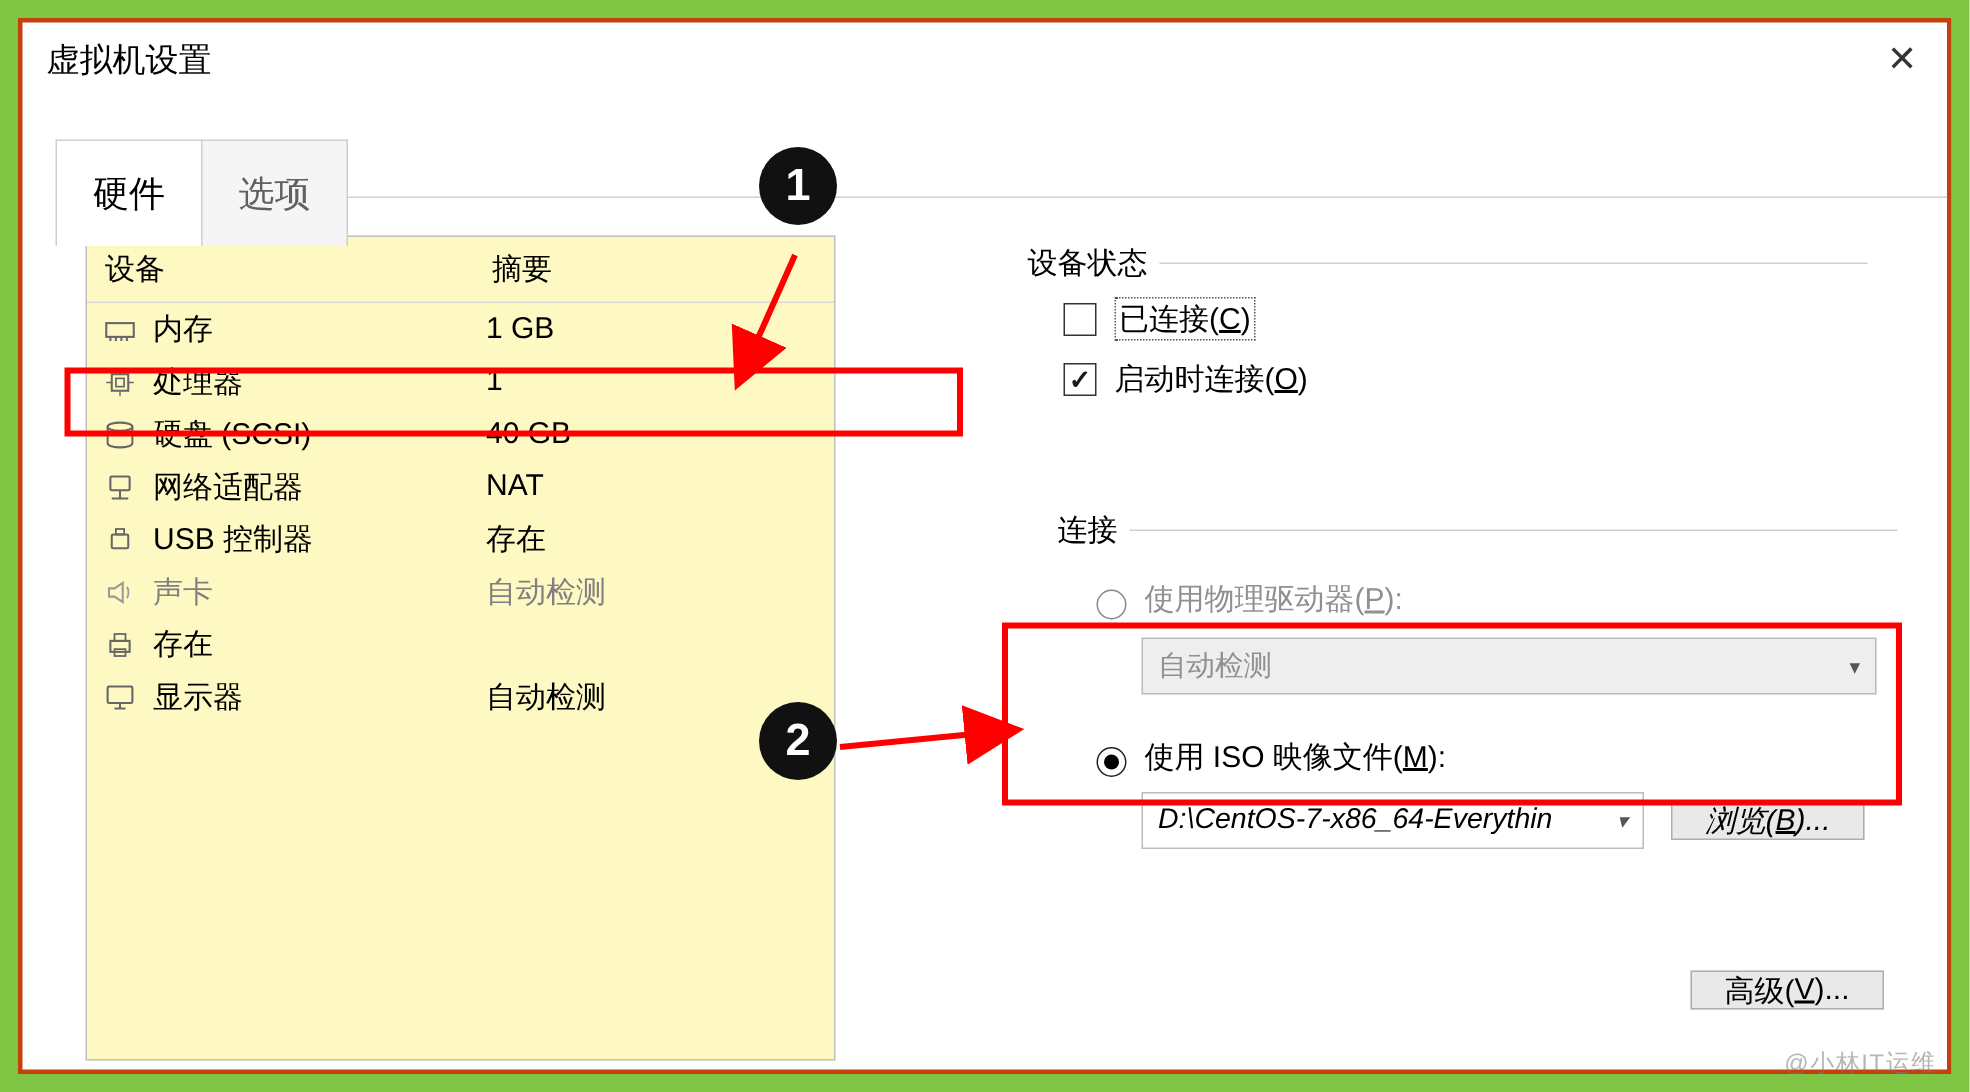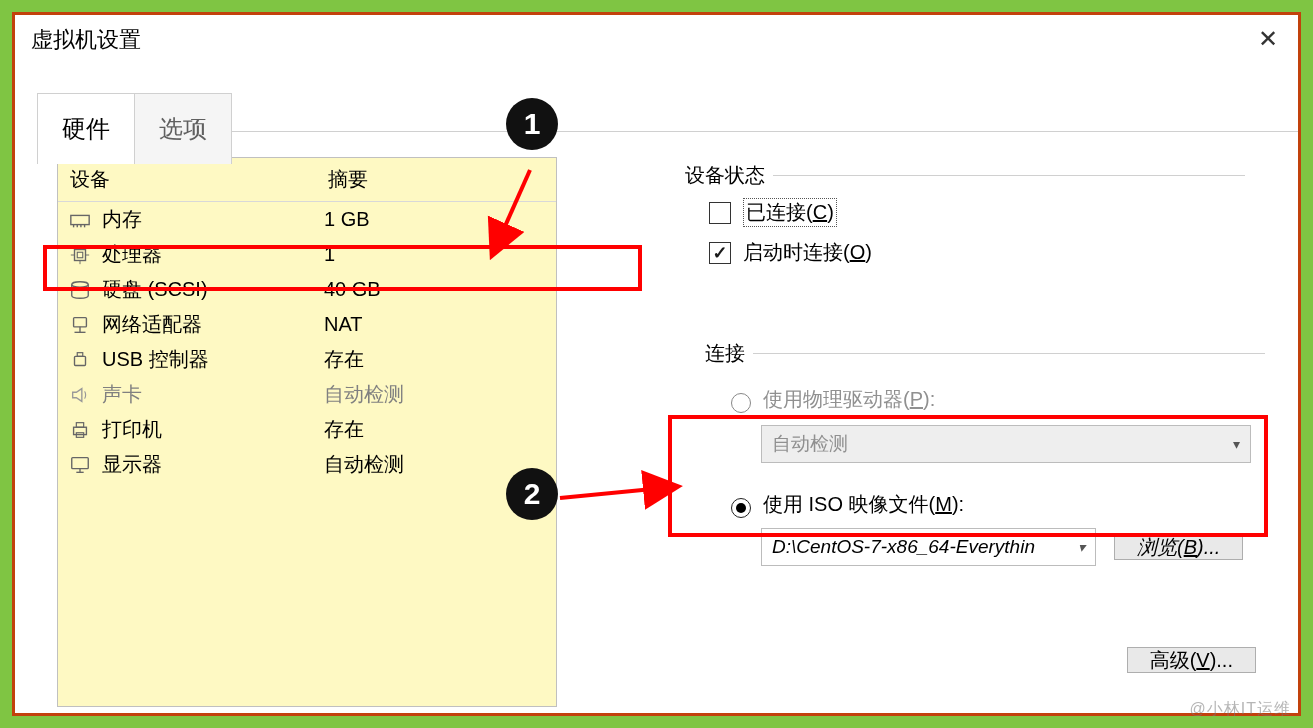--- a/index.html
+++ b/index.html
@@ -298,21 +298,20 @@
             <span class="dt-summary">自动检测</span>
           </div>
           <div class="dt-row">
             <span class="dt-icon">
               <svg viewBox="0 0 24 24">
                 <rect x="5" y="9" width="14" height="8" fill="none" stroke="#666" stroke-width="1.5"></rect>
                 <rect x="8" y="4" width="8" height="5" fill="none" stroke="#666" stroke-width="1.3"></rect>
                 <rect x="8" y="15" width="8" height="5" fill="none" stroke="#666" stroke-width="1.3"></rect>
               </svg>
             </span>
-            <span class="dt-name">打印机</span>
             <span class="dt-summary">存在</span>
           </div>
           <div class="dt-row">
             <span class="dt-icon">
               <svg viewBox="0 0 24 24">
                 <rect x="3" y="4" width="18" height="12" rx="1" fill="none" stroke="#666" stroke-width="1.5"></rect>
                 <line x1="8" y1="20" x2="16" y2="20" stroke="#666" stroke-width="1.5"></line>
                 <line x1="12" y1="16" x2="12" y2="20" stroke="#666" stroke-width="1.5"></line>
               </svg>
             </span>

